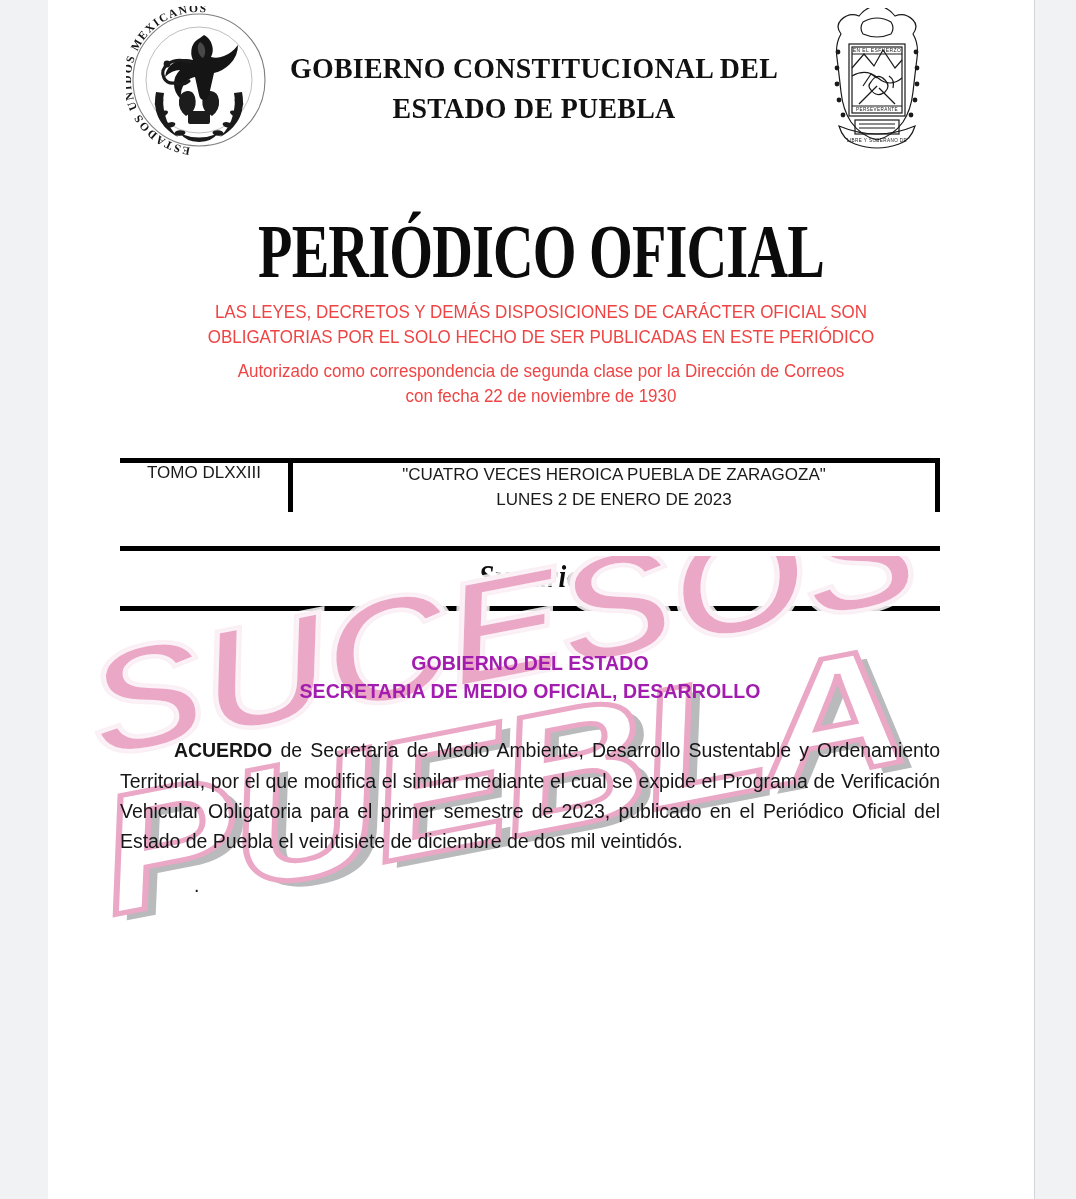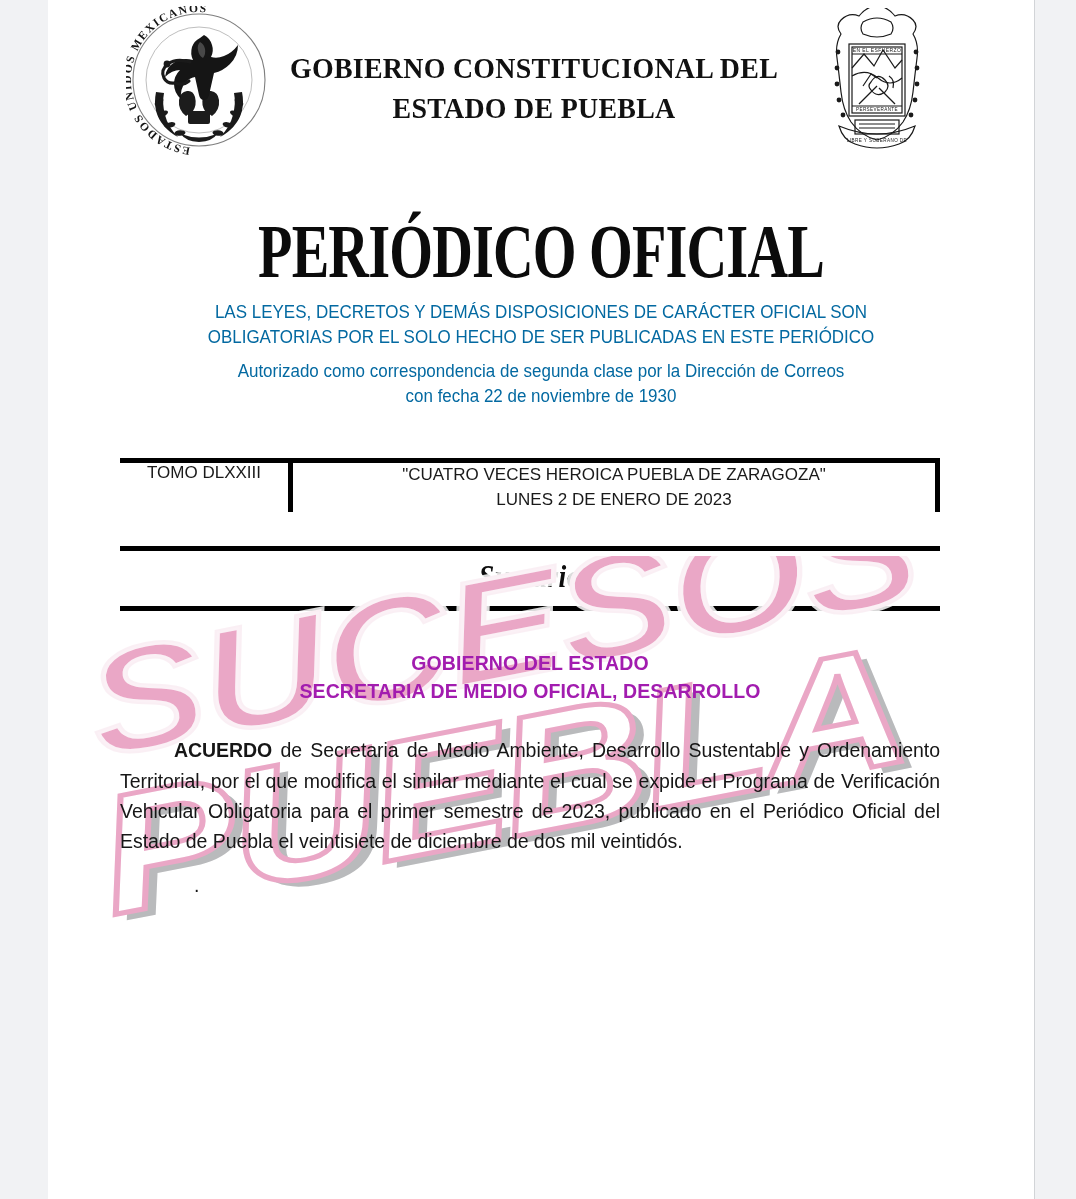--- a/index.html
+++ b/index.html
@@ -105,21 +105,21 @@
     transform: scaleX(0.84) scaleY(1.14);
     transform-origin: center top;
   }
 
   .legend {
     position: absolute;
     left: 0;
     top: 300px;
     width: 986px;
     text-align: center;
-    color: #0369a1;
+    color: #ef4444;
   }
   .legend-l1 {
     font-size: 17.5px;
     line-height: 1.42;
     font-weight: normal;
     transform: scaleX(0.97);
     transform-origin: center;
   }
   .legend-l2 {
     margin-top: 9px;

